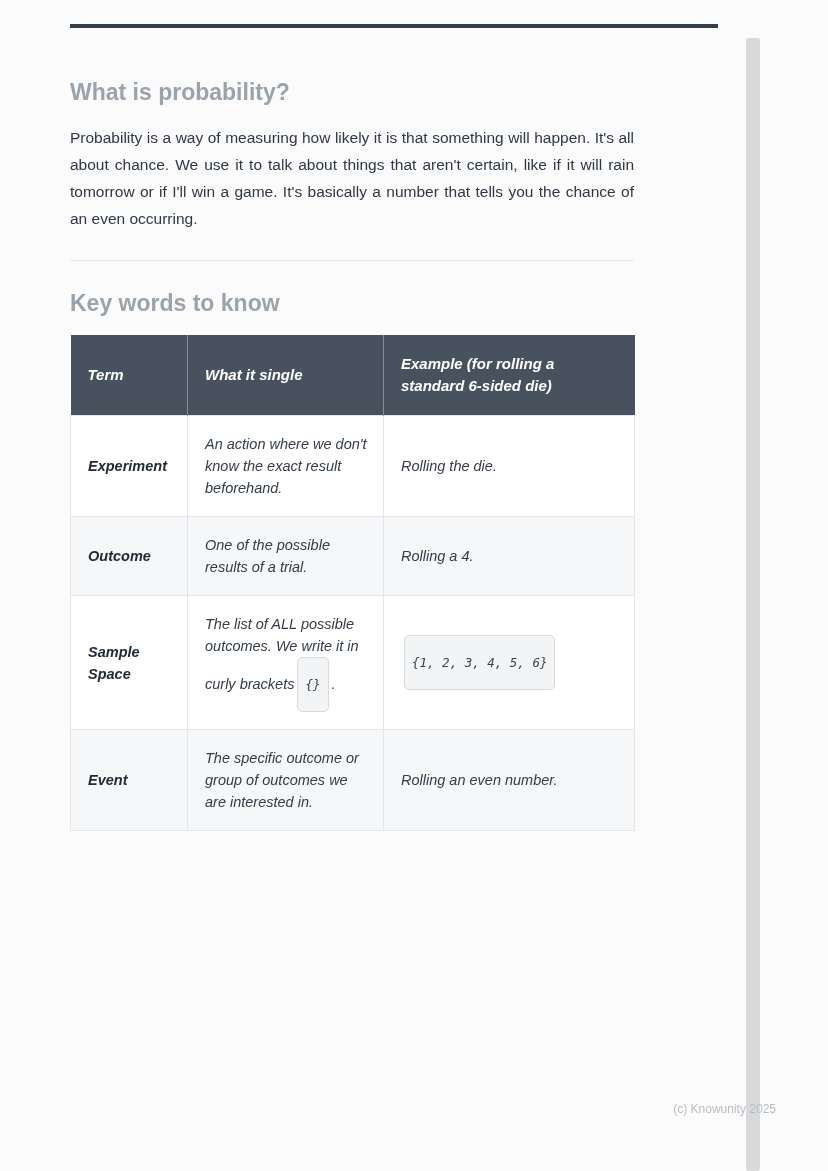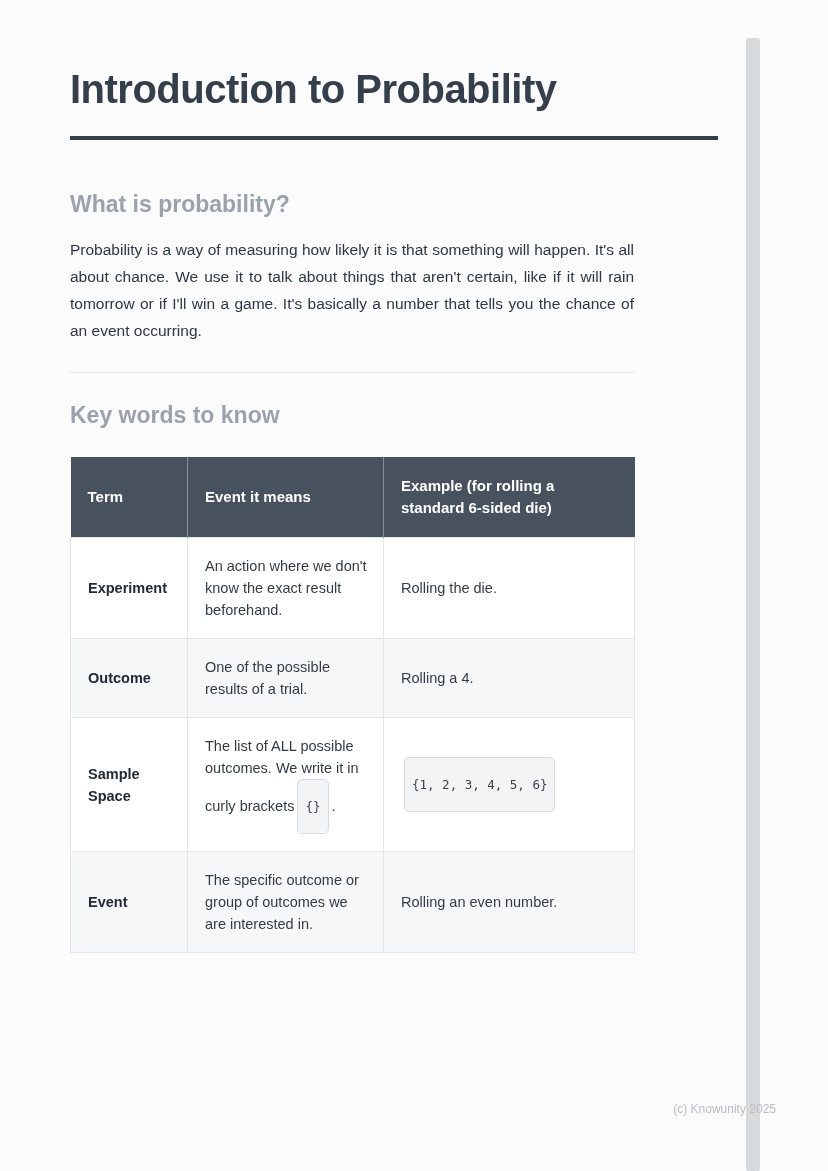--- a/index.html
+++ b/index.html
@@ -55,24 +55,25 @@
     color: #2e3844;
   }
   .section-divider {
     margin-top: 28px;
     width: 564px;
     height: 1px;
     background: #e6e7e9;
   }
   .second-heading { margin-top: 28px; }
   table.keywords-table {
-    margin-top: 28px;
+    margin-top: 18px;
     width: 564px;
     border-collapse: collapse;
     table-layout: fixed;
+    font-style: italic;
   }
   .keywords-table thead th {
     background: #47525e;
     color: #ffffff;
     font-size: 15px;
     font-weight: 700;
     text-align: left;
     vertical-align: middle;
     padding: 18px 14px 18px 17px;
     line-height: 22px;
@@ -126,40 +127,39 @@
     border-radius: 3px;
     z-index: 2;
   }
 </style>
 </head>
 <body>
 
 <div class="page">
   <div class="content">
 
-    <h1 class="doc-title">Introduction to Probability</h1>
     <div class="title-rule"></div>
 
     <h2 class="section-heading">What is probability?</h2>
-    <p class="body-paragraph">Probability is a way of measuring how likely it is that something will happen. It's all about chance. We use it to talk about things that aren't certain, like if it will rain tomorrow or if I'll win a game. It's basically a number that tells you the chance of an event occurring.</p>
+    <p class="body-paragraph">Probability is a way of measuring how likely it is that something will happen. It's all about chance. We use it to talk about things that aren't certain, like if it will rain tomorrow or if I'll win a game. It's basically a number that tells you the chance of an even occurring.</p>
 
     <div class="section-divider"></div>
 
     <h2 class="section-heading second-heading">Key words to know</h2>
 
     <table class="keywords-table">
       <colgroup>
         <col style="width:117px">
         <col style="width:196px">
         <col style="width:251px">
       </colgroup>
       <thead>
         <tr>
           <th>Term</th>
-          <th>Event it means</th>
+          <th>What it single</th>
           <th>Example (for rolling a standard 6-sided die)</th>
         </tr>
       </thead>
       <tbody>
         <tr>
           <td class="term-cell">Experiment</td>
           <td>An action where we don't know the exact result beforehand.</td>
           <td>Rolling the die.</td>
         </tr>
         <tr>

